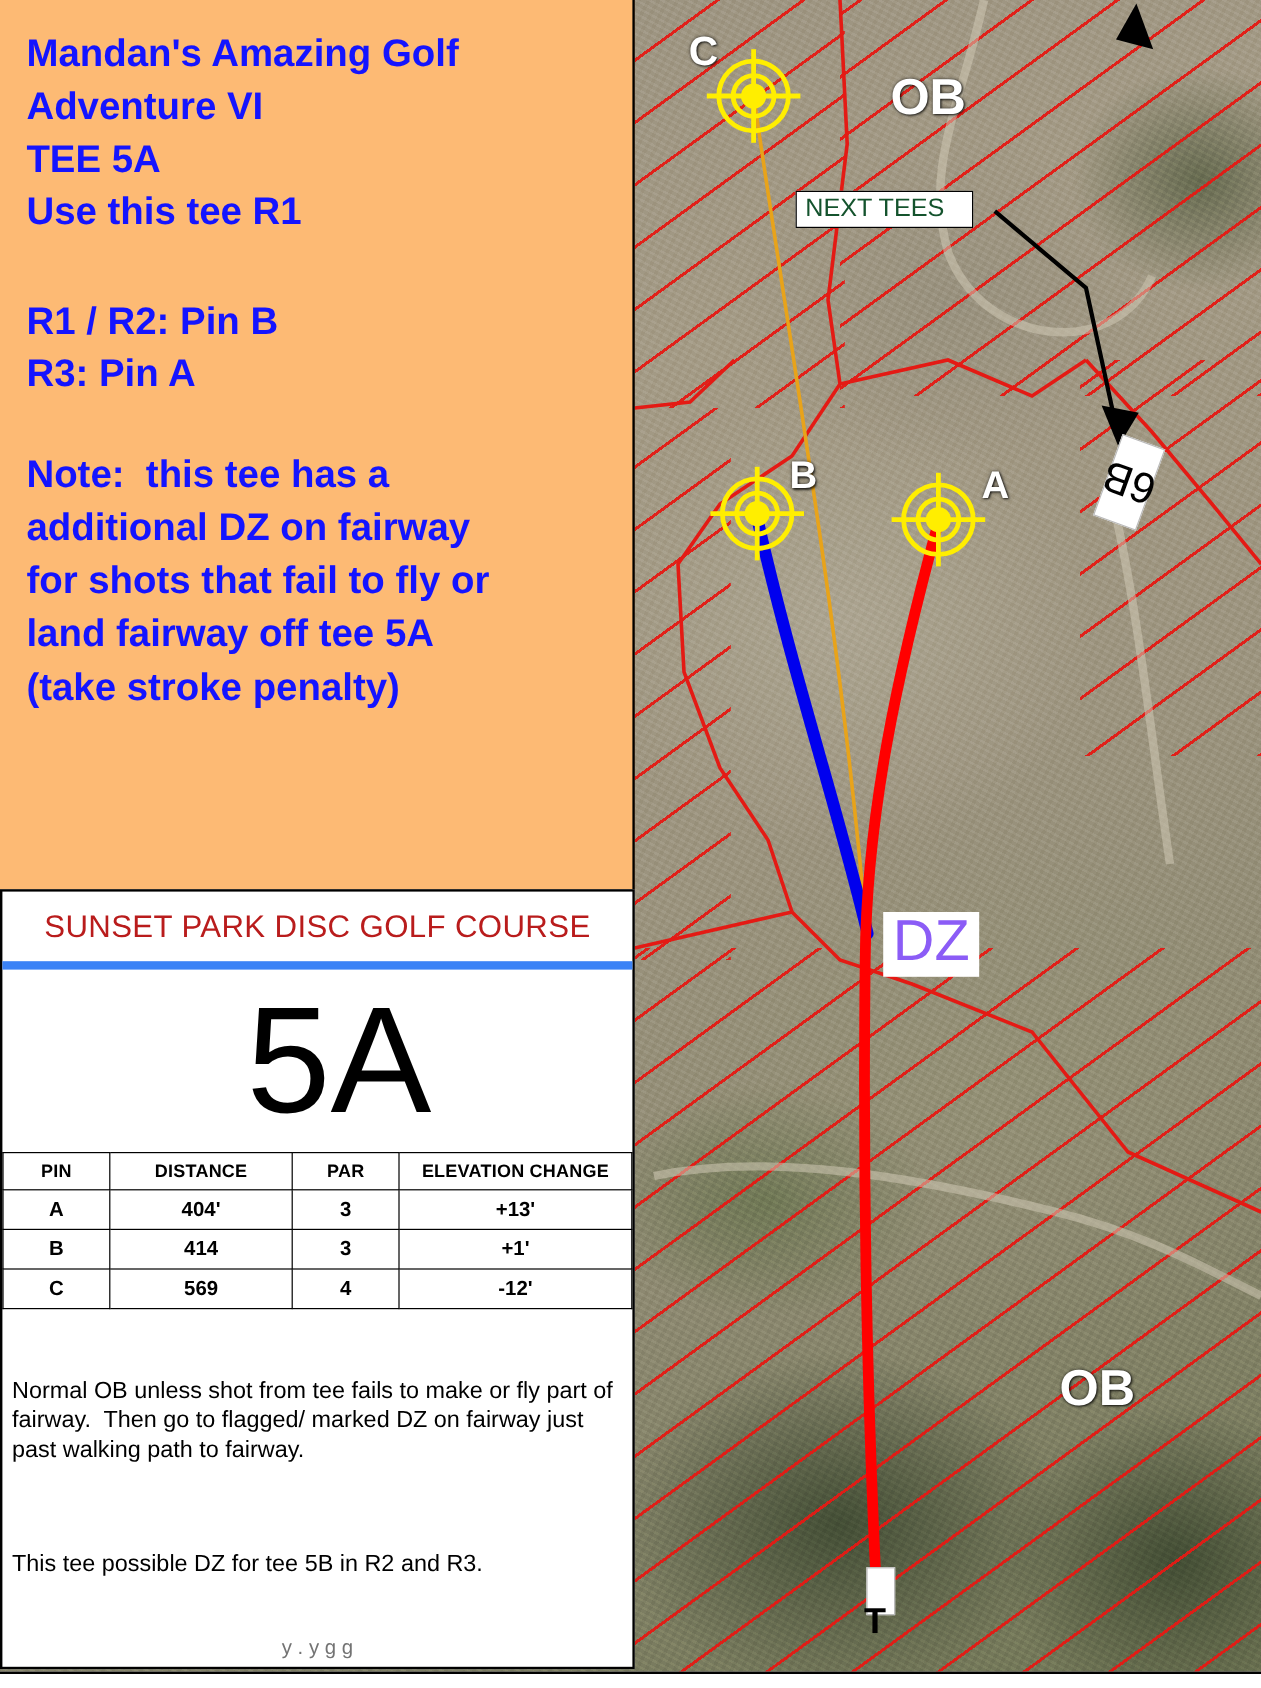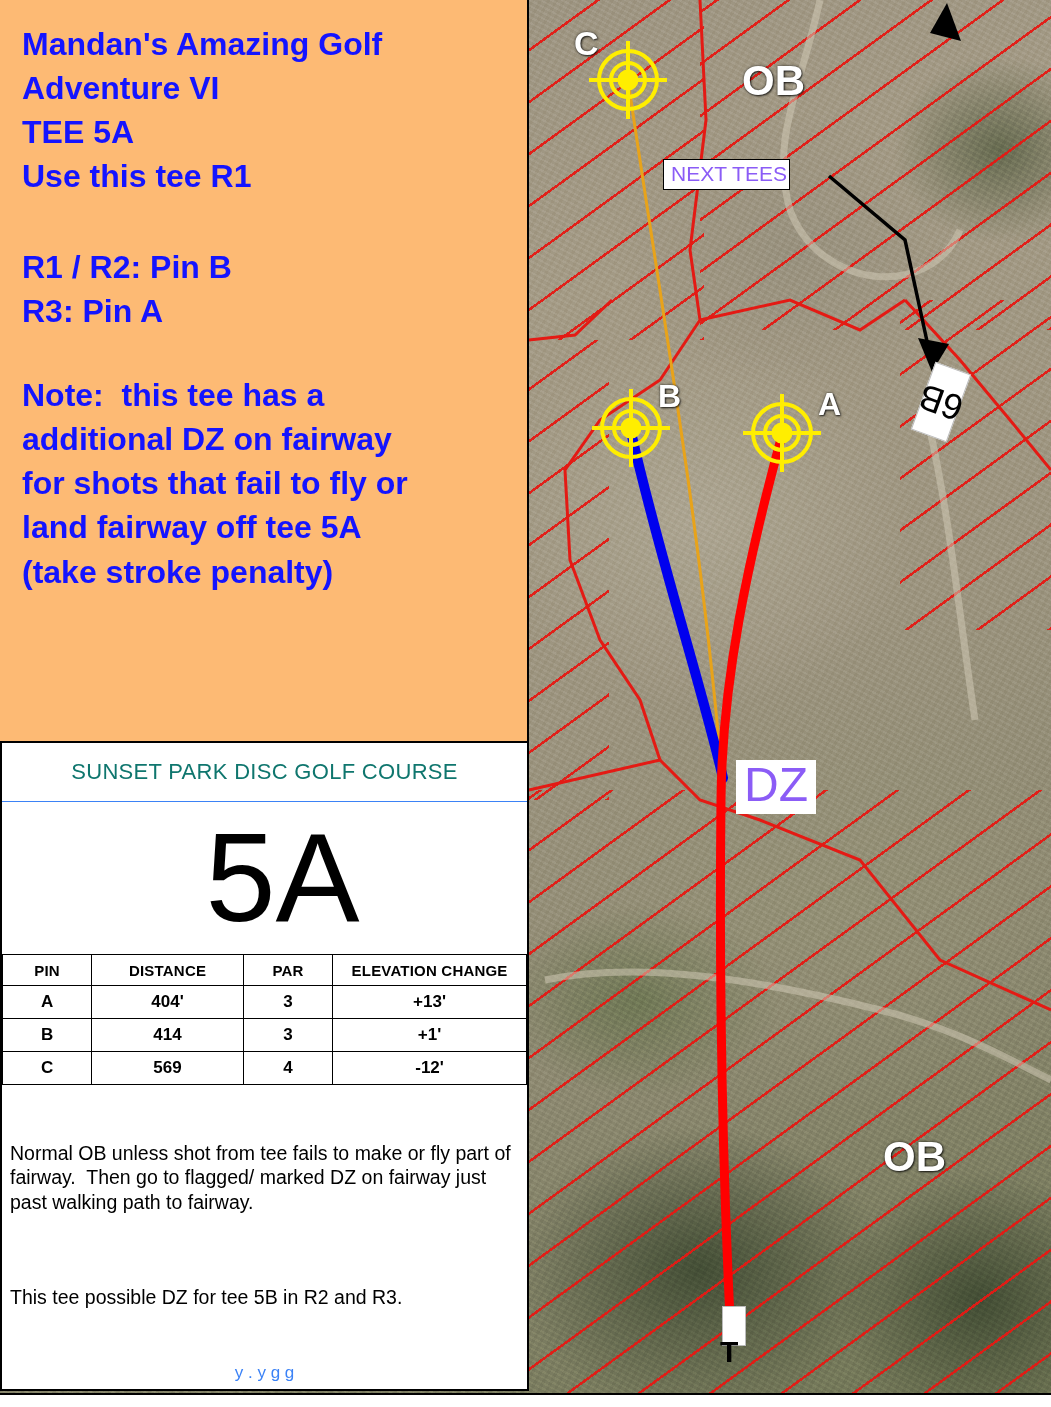--- a/index.html
+++ b/index.html
@@ -68,24 +68,24 @@
     text-shadow: 0 0 3px rgba(0,0,0,0.65), 1px 1px 2px rgba(0,0,0,0.7);
     white-space: nowrap;
   }
   .map-label.dark {
     color: #141414;
     text-shadow: 0 0 3px rgba(255,255,255,0.55);
   }
   .boxed-label {
     position: absolute;
     background: #ffffff;
-    color: #8b5cf6;
+    color: #14532d;
     border: 1px solid #000000;
     font-size: 21px;
-    padding: 2px 2px 3px 7px;
+    padding: 2px 23px 3px 7px;
     white-space: nowrap;
   }
   .tag-white {
     position: absolute;
     background: #ffffff;
     border: 1px solid #bbbbbb;
     white-space: nowrap;
     color: #000;
   }
   .dz-label {
@@ -129,27 +129,27 @@
     left: 0;
     top: 741px;
     width: 529px;
     height: 650px;
     background: #ffffff;
     border: 2px solid #000;
     box-sizing: border-box;
   }
   #card-title {
     height: 58px;
-    border-bottom: 1px solid #3b82f6;
+    border-bottom: 7px solid #3b82f6;
     display: flex;
     align-items: center;
     justify-content: center;
-    font-size: 22px;
+    font-size: 26px;
     letter-spacing: 0.3px;
-    color: #0f766e;
+    color: #b91c1c;
   }
   #hole-num {
     height: 152px;
     display: flex;
     align-items: center;
     justify-content: center;
     font-size: 126px;
     line-height: 1;
     color: #000;
     font-weight: 400;
@@ -189,21 +189,21 @@
     white-space: pre-wrap;
   }
   #card-notes .para2 { margin-top: 22px; }
   #card-faint {
     position: absolute;
     left: 0;
     bottom: 6px;
     width: 100%;
     text-align: center;
     font-size: 17px;
-    color: #3b82f6;
+    color: #737373;
     white-space: nowrap;
   }
 
   
   #bottom-strip {
     position: absolute;
     left: 0;
     bottom: 0;
     width: 1051px;
     height: 14px;

